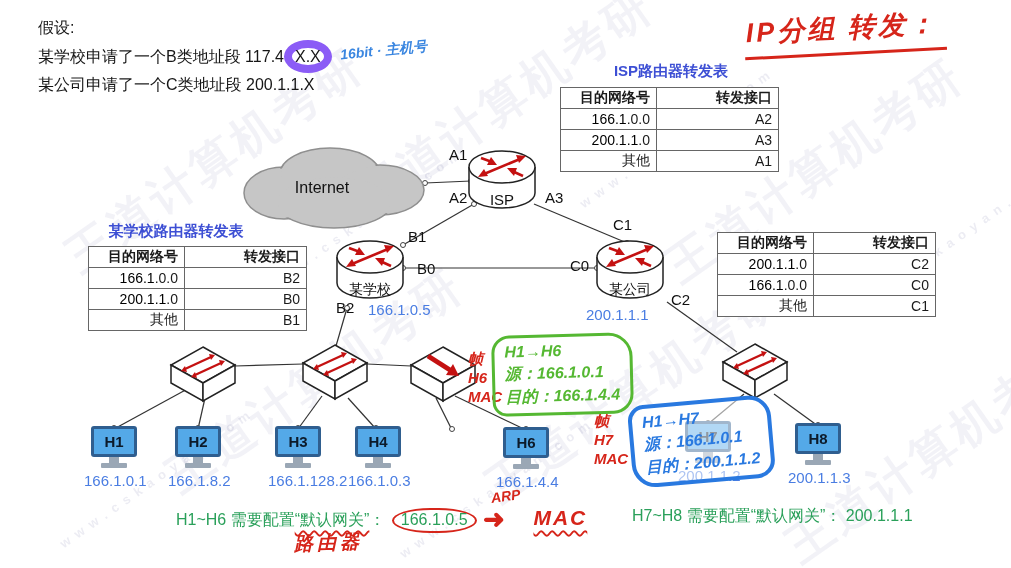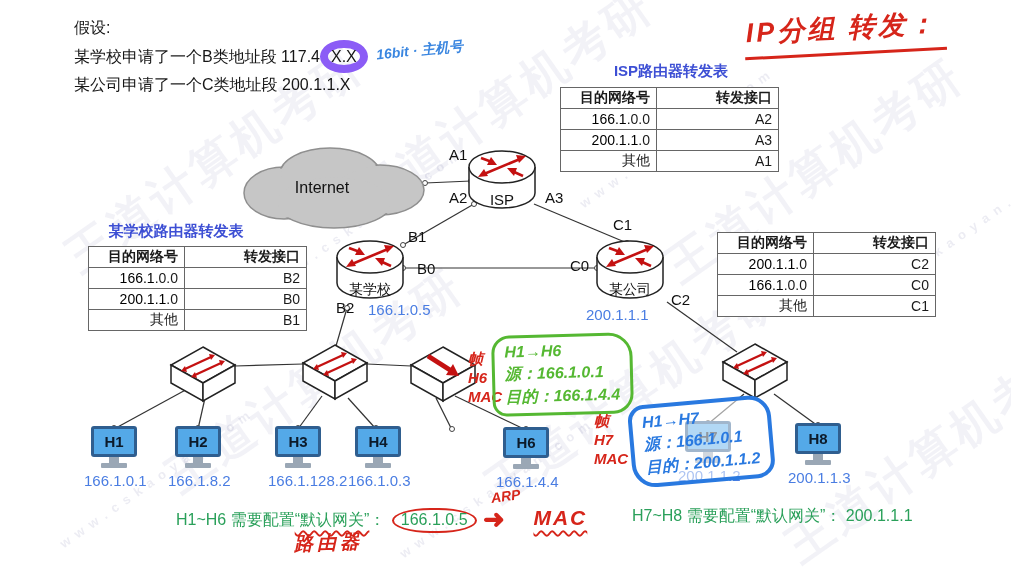--- a/index.html
+++ b/index.html
@@ -10,21 +10,21 @@
   }
   
   .wm { position:absolute; white-space:nowrap; transform:rotate(-35deg);
         color:rgba(70,70,140,0.07); font-weight:bold; z-index:0; }
   .wm-brand { font-size:46px; letter-spacing:4px; }
   .wm-site  { font-size:13px; letter-spacing:7px; color:rgba(70,70,140,0.10); }
   
   #wires { position:absolute; left:0; top:0; z-index:1; }
   .abs { position:absolute; z-index:2; }
   
-  .assume { font-size:16px; line-height:24px; color:#161616;margin-left:36px; }
+  .assume { font-size:16px; line-height:24px; color:#161616; }
   .circled-blue { display:inline-block; border:8px solid #8b5cf6; border-radius:50%;
                   padding:0 3px; line-height:17px; }
   .hand-blue-note { display:inline-block; color:#3a86e0; font-size:14px; font-style:italic;
                     transform:translateY(-7px) rotate(-6deg); margin-left:8px; font-weight:bold; }
   
   .main-title { color:#d6251a; font-size:27px; font-weight:bold; font-style:italic;
                 letter-spacing:3px; transform:rotate(-3deg);
                 border-bottom:3px solid #d6251a; padding:0 8px 6px 2px; z-index:3; }
   
   .tbl-title { color:#3d4fd4; font-size:15px; font-weight:bold; text-align:center; }

